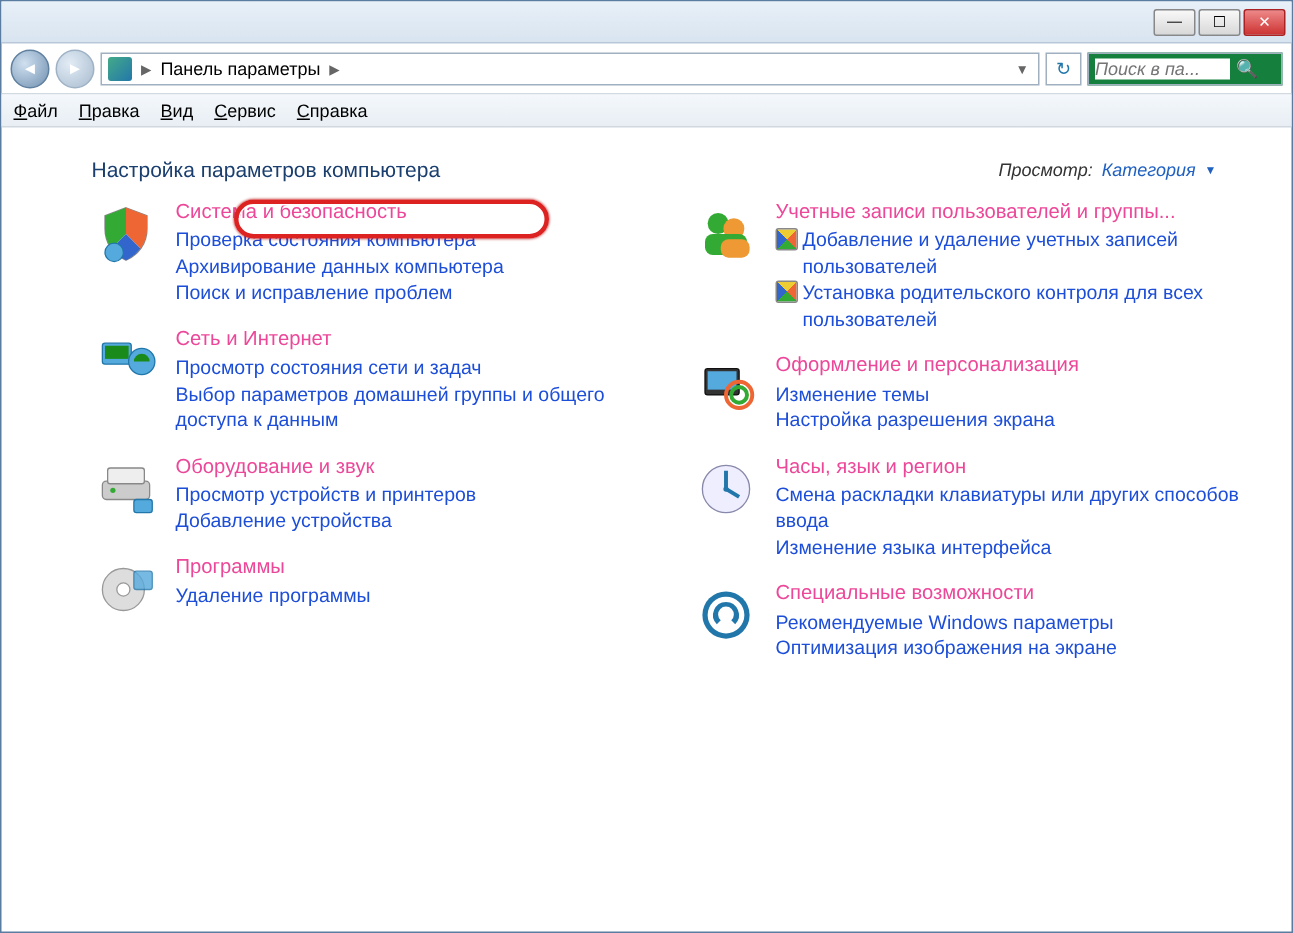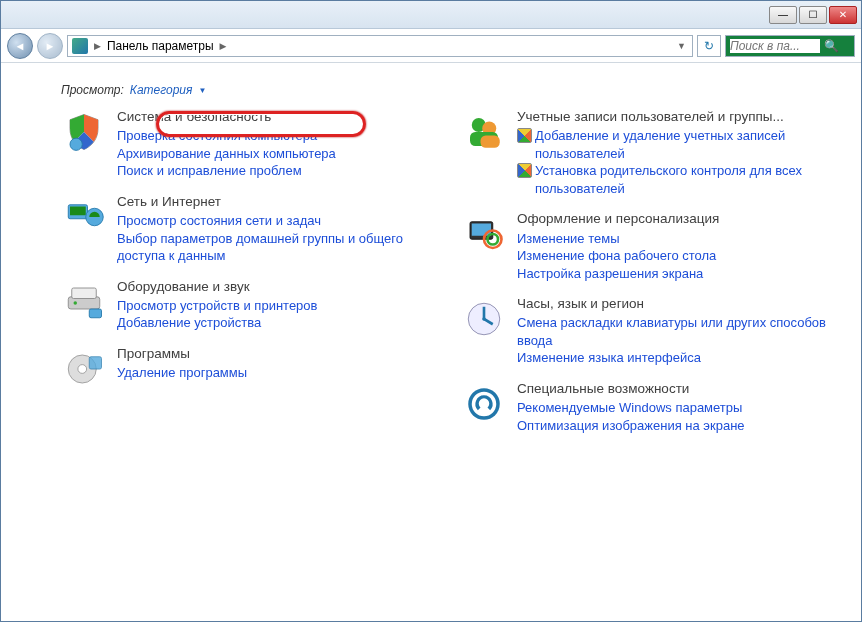--- a/index.html
+++ b/index.html
@@ -24,21 +24,21 @@
 .page-title { color: #1a3e6e; font-size: 14px; font-weight: normal; }
 .view-row { font-size: 12px; color: #333; display:flex; align-items:center; gap:6px;font-style:italic; }
 .view-row .cat { color: #2060c0; cursor:pointer; }
 .view-row .dd { font-size: 8px; color:#2060c0; }
 .columns { display:flex; gap: 30px; }
 .col { flex: 1; }
 .item { display:flex; gap: 10px; margin-bottom: 14px; }
 .iconbox { width: 46px; height: 46px; flex-shrink: 0; display:flex; align-items:center; justify-content:center; }
 .iconbox svg { width: 42px; height: 42px; }
 .item-body { flex: 1; }
-.item-title { color: #404040; font-size: 13.5px; cursor: pointer; line-height: 1.2; margin-bottom: 2px; display:inline-block; }
+.item-title { color: #ec4899; font-size: 13.5px; cursor: pointer; line-height: 1.2; margin-bottom: 2px; display:inline-block; }
 .sublink { display: block; color: #1d4ed8; font-size: 13px; cursor: pointer; line-height: 1.35; }
 .sublink.shield { padding-left: 18px; position: relative; }
 .sublink.shield::before { content:""; position:absolute; left:0; top:1px; width:13px; height:13px; border-radius:2px; background: conic-gradient(from 45deg, #e63 0 25%, #3a3 0 50%, #36c 0 75%, #ec3 0 100%); border:1px solid #888; }
 .highlight { position:absolute; border: 3px solid #d22; border-radius: 14px; box-shadow: inset 0 0 0 1px #fff, 0 0 2px #a00; pointer-events:none; }
 </style>
 </head>
 <body>
 
 <div class="window">
 
@@ -59,23 +59,31 @@
       <span style="flex:1"></span>
       <span class="arrow">▼</span>
     </div>
     <div class="refresh">↻</div>
     <div class="search">
       <input placeholder="Поиск в па..." style="">
       <span>🔍</span>
     </div>
   </div>
 
+  <div class="menubar">
+    <span><u>Ф</u><span>айл</span></span>
+    <span><u>П</u><span>равка</span></span>
+    <span><u>В</u><span>ид</span></span>
+    <span><u>С</u><span>ервис</span></span>
+    <span><u>С</u><span>правка</span></span>
+  </div>
 
   <div class="content">
     <div class="head-row">
+      <div class="page-title">Настройка параметров компьютера</div>
       <div class="view-row">
         <span>Просмотр:</span>
         <span class="cat">Категория</span>
         <span class="dd">▼</span>
       </div>
     </div>
 
     <div class="columns">
       <div class="col" id="left-col">
           <div class="item">
@@ -137,21 +145,21 @@
           </div>
           <div class="item">
             <div class="iconbox">
               <svg viewBox="0 0 48 48">
                 <rect x="8" y="10" width="26" height="20" rx="2" fill="#333" stroke="#111"></rect>
                 <rect x="10" y="12" width="22" height="14" fill="#5ad"></rect>
                 <circle cx="34" cy="30" r="10" fill="none" stroke="#e63" stroke-width="3"></circle>
                 <circle cx="34" cy="30" r="6" fill="none" stroke="#3a3" stroke-width="3"></circle>
               </svg>
             </div>
-            <div class="item-body"><a class="item-title">Оформление и персонализация</a><a class="sublink">Изменение темы</a><a class="sublink">Изменение фона рабочего стола</a><a class="sublink">Настройка разрешения экрана</a></div>
+            <div class="item-body"><a class="item-title">Оформление и персонализация</a><a class="sublink">Изменение темы</a><a class="sublink">Настройка разрешения экрана</a></div>
           </div>
           <div class="item">
             <div class="iconbox">
               <svg viewBox="0 0 48 48">
                 <circle cx="24" cy="24" r="18" fill="#eef" stroke="#88a"></circle>
                 <path d="M24 10v14l10 6" stroke="#27a" stroke-width="3" fill="none"></path>
                 <circle cx="24" cy="24" r="2" fill="#27a"></circle>
               </svg>
             </div>
             <div class="item-body"><a class="item-title">Часы, язык и регион</a><a class="sublink">Смена раскладки клавиатуры или других способов ввода</a><a class="sublink">Изменение языка интерфейса</a></div>

